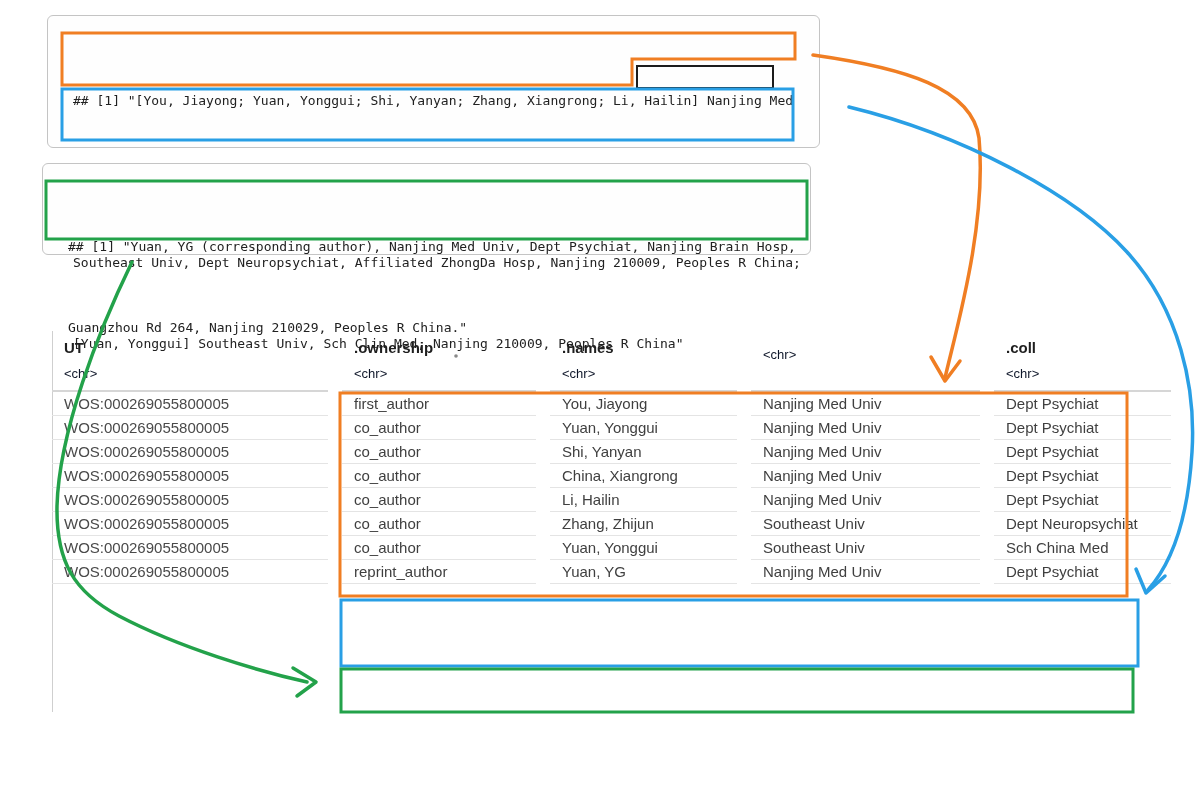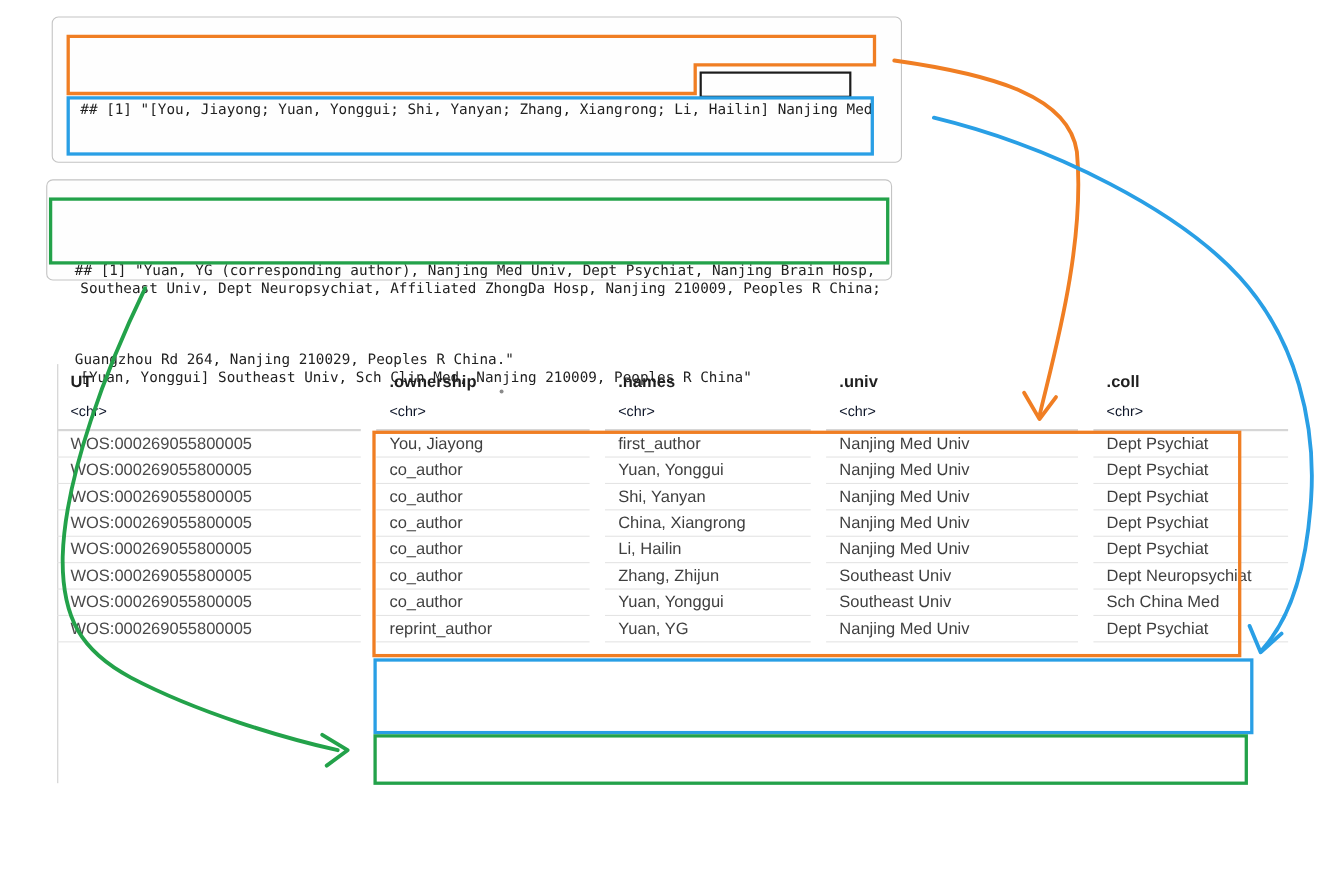--- a/index.html
+++ b/index.html
@@ -76,33 +76,32 @@
     </div>
     <div class="h-cell">
       <div class="h-label">.ownership</div>
       <div class="h-type">&lt;chr&gt;</div>
     </div>
     <div class="h-cell">
       <div class="h-label">.names</div>
       <div class="h-type">&lt;chr&gt;</div>
     </div>
     <div class="h-cell">
-      <div class="h-label">.univ</div>
       <div class="h-type">&lt;chr&gt;</div>
     </div>
     <div class="h-cell">
       <div class="h-label">.coll</div>
       <div class="h-type">&lt;chr&gt;</div>
     </div>
   </div>
   <div>
       <div class="t-row">
         <div class="t-cell c-ut">WOS:000269055800005</div>
+        <div class="t-cell c-ownership">first_author</div>
         <div class="t-cell c-name">You, Jiayong</div>
-        <div class="t-cell c-ownership">first_author</div>
         <div class="t-cell c-univ">Nanjing Med Univ</div>
         <div class="t-cell c-coll">Dept Psychiat</div>
       </div>
       <div class="t-row">
         <div class="t-cell c-ut">WOS:000269055800005</div>
         <div class="t-cell c-ownership">co_author</div>
         <div class="t-cell c-name">Yuan, Yonggui</div>
         <div class="t-cell c-univ">Nanjing Med Univ</div>
         <div class="t-cell c-coll">Dept Psychiat</div>
       </div>

